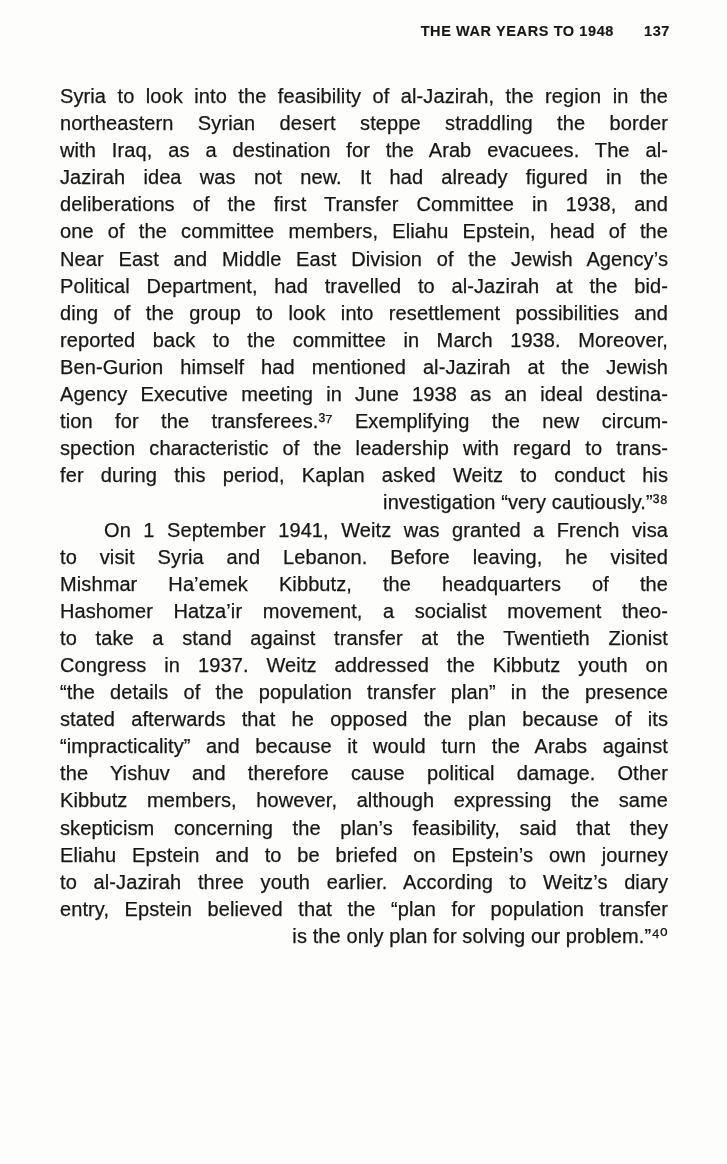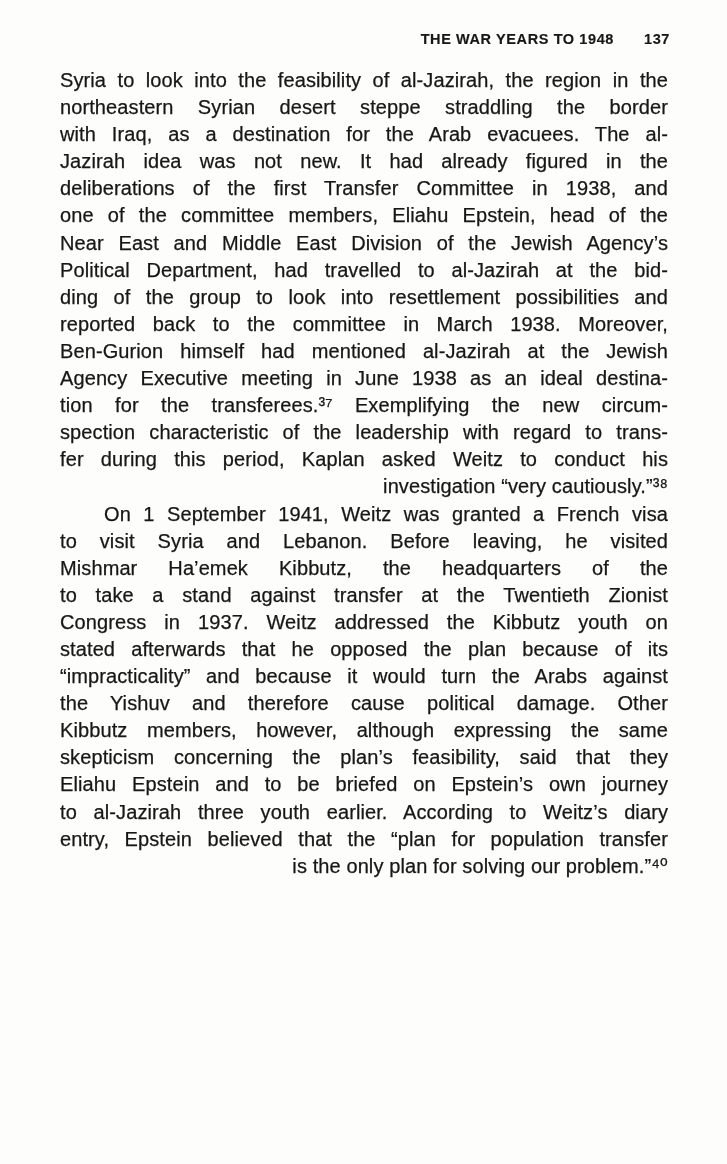--- a/index.html
+++ b/index.html
@@ -11,36 +11,36 @@
   .page {
     position: relative;
     width: 727px;
     height: 1164px;
     background: var(--paper, #fdfdfb);
     color: var(--ink, #171717);
     overflow: hidden;
   }
   .running-head {
     position: absolute;
-    top: 31px;
+    top: 23px;
     left: 60px;
     width: 610px;
     text-align: right;
     font-size: 14.5px;
     font-weight: 700;
     letter-spacing: 0.6px;
     color: var(--ink, #171717);
     -webkit-text-stroke: 0.15px currentColor;
   }
   .running-head .pagenum {
     margin-left: 30px;
   }
   .body-text {
     position: absolute;
-    top: 67px;
+    top: 83px;
     left: 60px;
     width: 608px;
     font-size: 20px;
     line-height: 27.1px;
     letter-spacing: 0.1px;
     -webkit-text-stroke: 0.25px currentColor;
   }
   .paragraph { margin: 0; }
   .line {
     height: 27.1px;
@@ -80,22 +80,24 @@
         <div class="line justify">Agency Executive meeting in June 1938 as an ideal destina-</div>
         <div class="line justify">tion for the transferees.³⁷ Exemplifying the new circum-</div>
         <div class="line justify">spection characteristic of the leadership with regard to trans-</div>
         <div class="line justify">fer during this period, Kaplan asked Weitz to conduct his</div>
         <div class="line">investigation “very cautiously.”³⁸</div>
       </div>
       <div class="paragraph">
         <div class="line justify indent">On 1 September 1941, Weitz was granted a French visa</div>
         <div class="line justify">to visit Syria and Lebanon. Before leaving, he visited</div>
         <div class="line justify">Mishmar Ha’emek Kibbutz, the headquarters of the</div>
+        <div class="line justify">Hashomer Hatza’ir movement, a socialist movement theo-</div>
         <div class="line justify">to take a stand against transfer at the Twentieth Zionist</div>
         <div class="line justify">Congress in 1937. Weitz addressed the Kibbutz youth on</div>
+        <div class="line justify">“the details of the population transfer plan” in the presence</div>
         <div class="line justify">stated afterwards that he opposed the plan because of its</div>
         <div class="line justify">“impracticality” and because it would turn the Arabs against</div>
         <div class="line justify">the Yishuv and therefore cause political damage. Other</div>
         <div class="line justify">Kibbutz members, however, although expressing the same</div>
         <div class="line justify">skepticism concerning the plan’s feasibility, said that they</div>
         <div class="line justify">Eliahu Epstein and to be briefed on Epstein’s own journey</div>
         <div class="line justify">to al-Jazirah three youth earlier. According to Weitz’s diary</div>
         <div class="line justify">entry, Epstein believed that the “plan for population transfer</div>
         <div class="line">is the only plan for solving our problem.”⁴⁰</div>
       </div>

